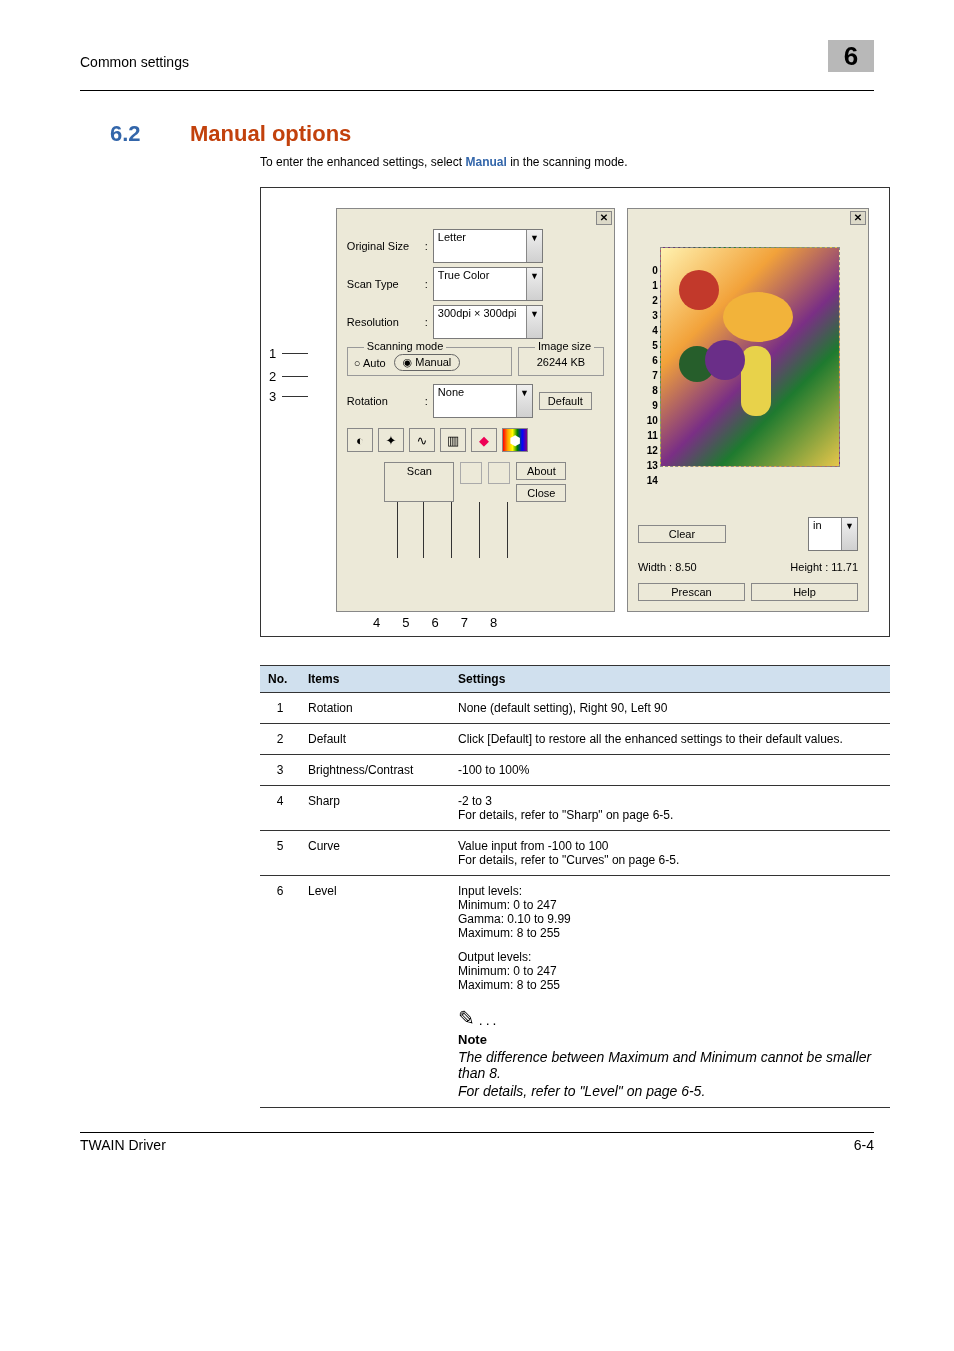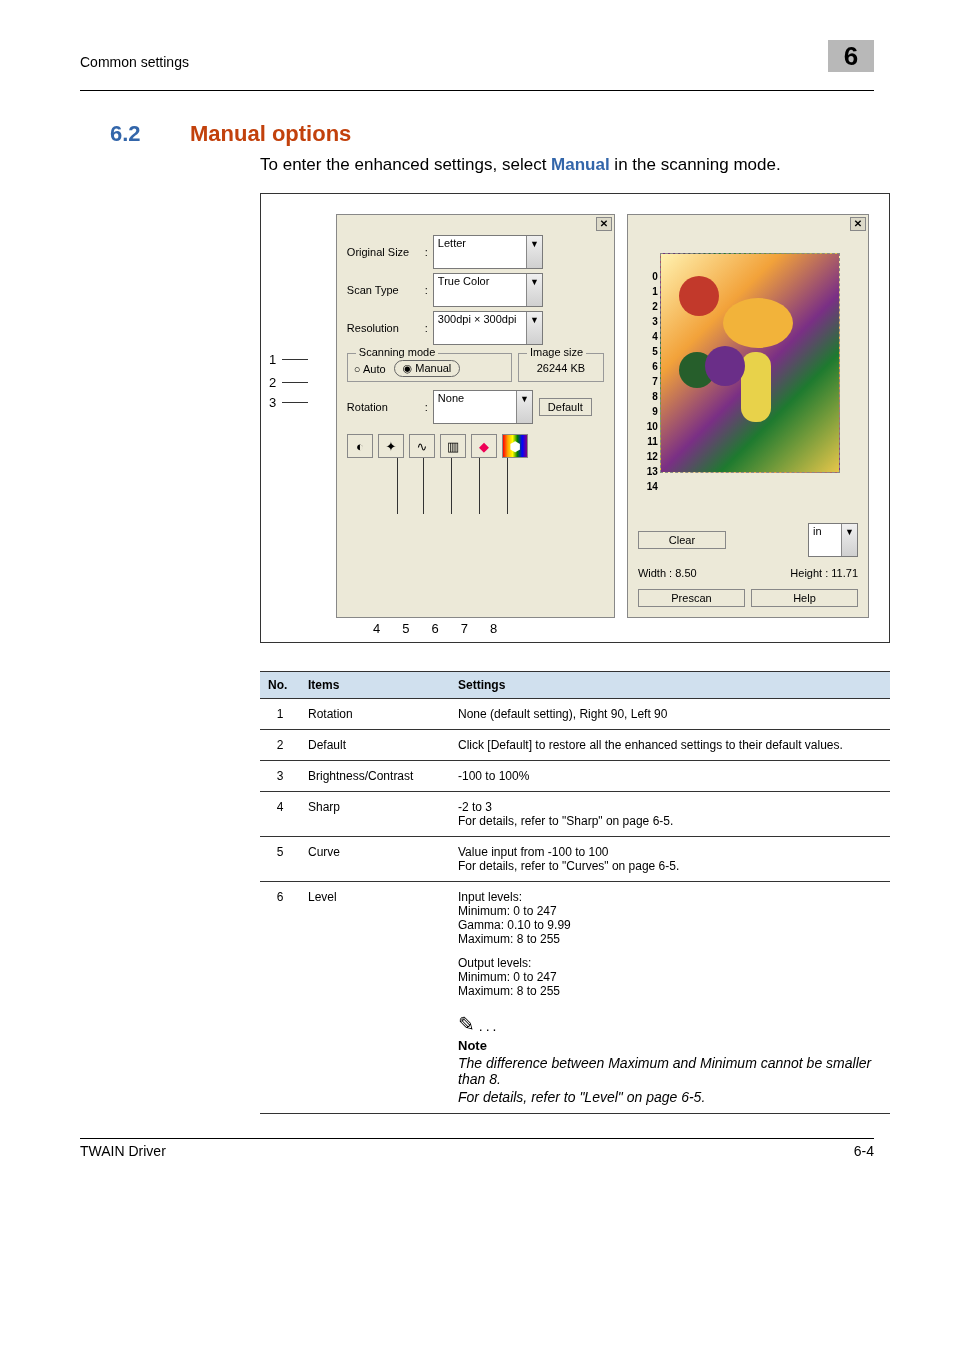--- a/index.html
+++ b/index.html
@@ -49,21 +49,21 @@
     width: 80px;
   }
   .section-title {
     color: #c2410c;
     font-weight: bold;
     font-size: 22px;
   }
   .intro {
     margin-left: 180px;
     margin-bottom: 18px;
-    font-size: 17px;
+    font-size: 12px;
   }
   .intro .hl { color: #3366aa; font-weight: bold; }
 
   
   .shot {
     margin-left: 180px;
     border: 1px solid #333;
     padding: 20px 20px 24px 20px;
     width: 630px;
     position: relative;
@@ -114,21 +114,21 @@
     line-height: 16px;
   }
   .group {
     border: 1px solid #999;
     padding: 6px 6px 4px 6px;
     position: relative;
     margin-top: 4px;
   }
   .group-title {
     position: absolute;
-    top: -8px; left: 8px;
+    top: -8px; left: 16px;
     background: #ece9d8;
     padding: 0 3px;
     font-size: 11px;
   }
   .btn {
     background: #ece9d8;
     border: 1px solid #888;
     font-size: 11px;
     padding: 2px 8px;
     text-align: center;
@@ -308,20 +308,29 @@
 
         <div>
           <span class="icon-box">◐</span>
           <span class="icon-box">✦</span>
           <span class="icon-box">∿</span>
           <span class="icon-box">▥</span>
           <span class="icon-box" style="color:#e05;">◆</span>
           <span class="icon-box" style="background:linear-gradient(90deg,red,orange,yellow,green,blue,purple); color:#fff;">⬢</span>
         </div>
 
+        <div style="display:flex; justify-content:center; gap:6px; margin-top:10px;">
+          <span class="btn" style="min-width:70px;">Scan</span>
+          <span style="border:1px solid #aaa; width:22px; height:22px; background:#ece9d8;"></span>
+          <span style="border:1px solid #aaa; width:22px; height:22px; background:#ece9d8;"></span>
+          <div style="display:flex; flex-direction:column; gap:4px;">
+            <span class="btn">About</span>
+            <span class="btn">Close</span>
+          </div>
+        </div>
 
         <div style="position:relative;">
           <div class="vline" style="left:50px; top:0; height:56px;"></div>
           <div class="vline" style="left:76px; top:0; height:56px;"></div>
           <div class="vline" style="left:104px; top:0; height:56px;"></div>
           <div class="vline" style="left:132px; top:0; height:56px;"></div>
           <div class="vline" style="left:160px; top:0; height:56px;"></div>
         </div>
       </div>
 

